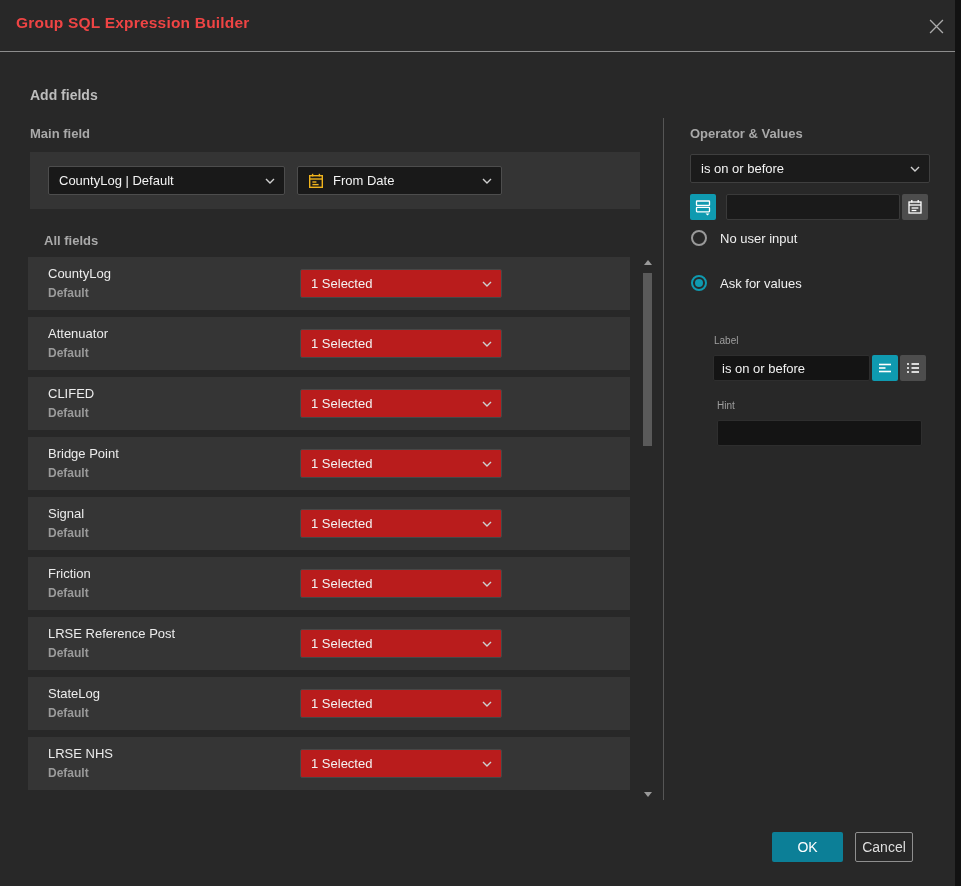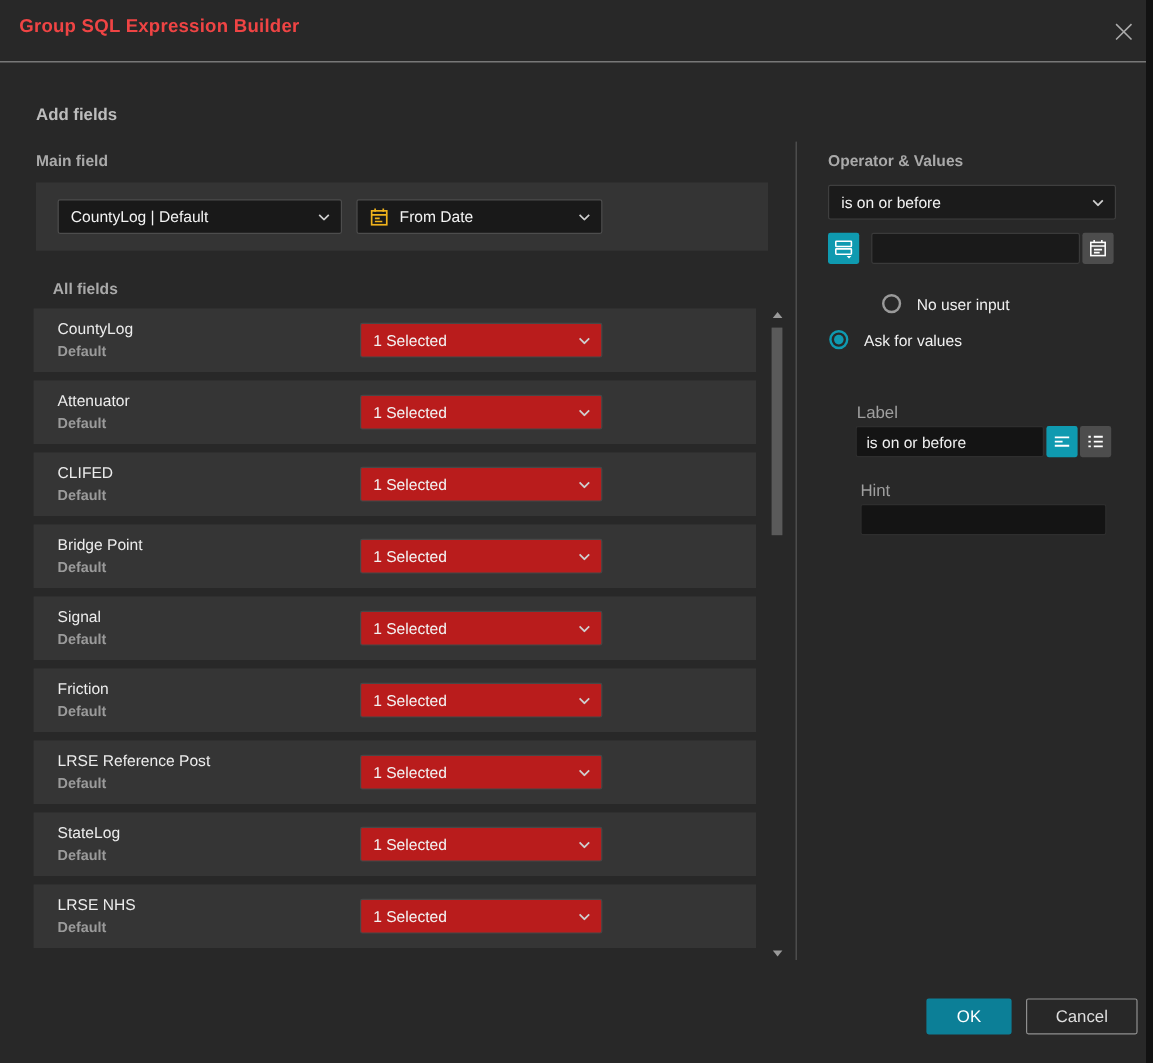--- a/index.html
+++ b/index.html
@@ -71,31 +71,31 @@
     content:""; position:absolute; left:50%; top:50%; width:8px; height:8px;
     transform:translate(-50%,-50%); border-radius:50%; background:var(--accent-bright);
   }
   .radio-label { font-size:13px; color:#f0f0f0; }
 
   .choose-btn {
     position:absolute; left:713px; top:305px; width:217px; height:27px;
     background:var(--accent-bright); color:#fff; font-size:13.5px;
     display:flex; align-items:center; justify-content:center; cursor:pointer; border-radius:1px;
   }
-  .small-label { position:absolute; font-size:14px; color:#9f9f9f; }
+  .small-label { position:absolute; font-size:10px; color:#9f9f9f; }
 
   
   .ok-btn {
     position:absolute; left:772px; top:832px; width:71px; height:30px;
     background:var(--accent); color:#fff; font-size:14px; border:none; border-radius:2px;
     display:flex; align-items:center; justify-content:center; cursor:pointer;
     font-family:"Liberation Sans", sans-serif;
   }
   .cancel-btn {
-    position:absolute; left:855px; top:832px; width:93px; height:30px;
+    position:absolute; left:855px; top:832px; width:58px; height:30px;
     background:transparent; color:#dedede; font-size:14px;
     border:1px solid #8f8f8f; border-radius:2px;
     display:flex; align-items:center; justify-content:center; cursor:pointer;
     font-family:"Liberation Sans", sans-serif;
   }
 
   .edge-strip { right:0; top:0; width:6px; height:886px; background:#121212; }
 
   :root { --accent:#0c7f97; --accent-bright:#0f9ab0; }
 </style>
@@ -283,21 +283,21 @@
     <svg width="16" height="16" viewBox="0 0 16 16" fill="none" stroke="#fff" stroke-width="1.3">
       <rect x="2" y="3" width="12" height="11"></rect>
       <line x1="2" y1="6" x2="14" y2="6"></line>
       <line x1="4.8" y1="1" x2="4.8" y2="3.6"></line>
       <line x1="11.2" y1="1" x2="11.2" y2="3.6"></line>
       <line x1="4.6" y1="9" x2="11.4" y2="9"></line>
       <line x1="4.6" y1="11.5" x2="9.4" y2="11.5"></line>
     </svg>
   </div>
 
-  <div class="radio-row" style="top:245px;margin-left:44px;">
+  <div class="radio-row" style="top:230px;">
     <span class="radio-circle"></span>
     <span class="radio-label">No user input</span>
   </div>
   <div class="radio-row" style="top:275px;">
     <span class="radio-circle checked"></span>
     <span class="radio-label">Ask for values</span>
   </div>
 
 
   <div class="small-label" style="left:714px; top:335px;">Label</div>

